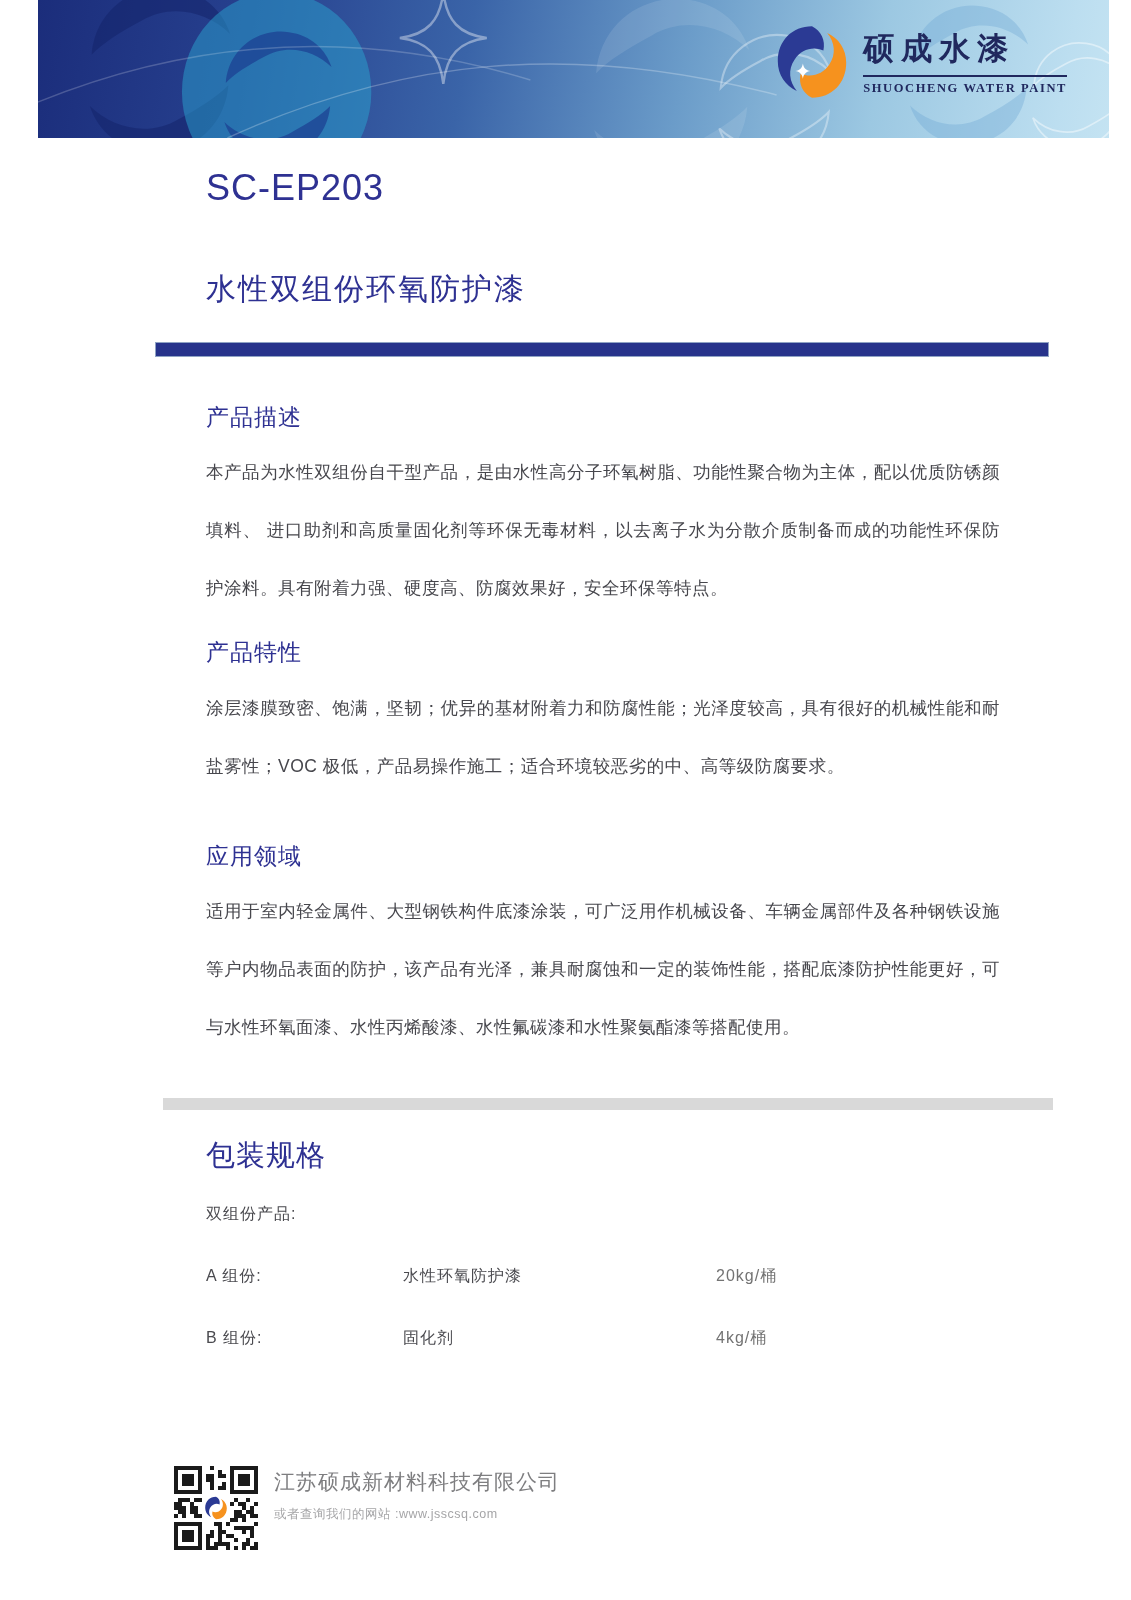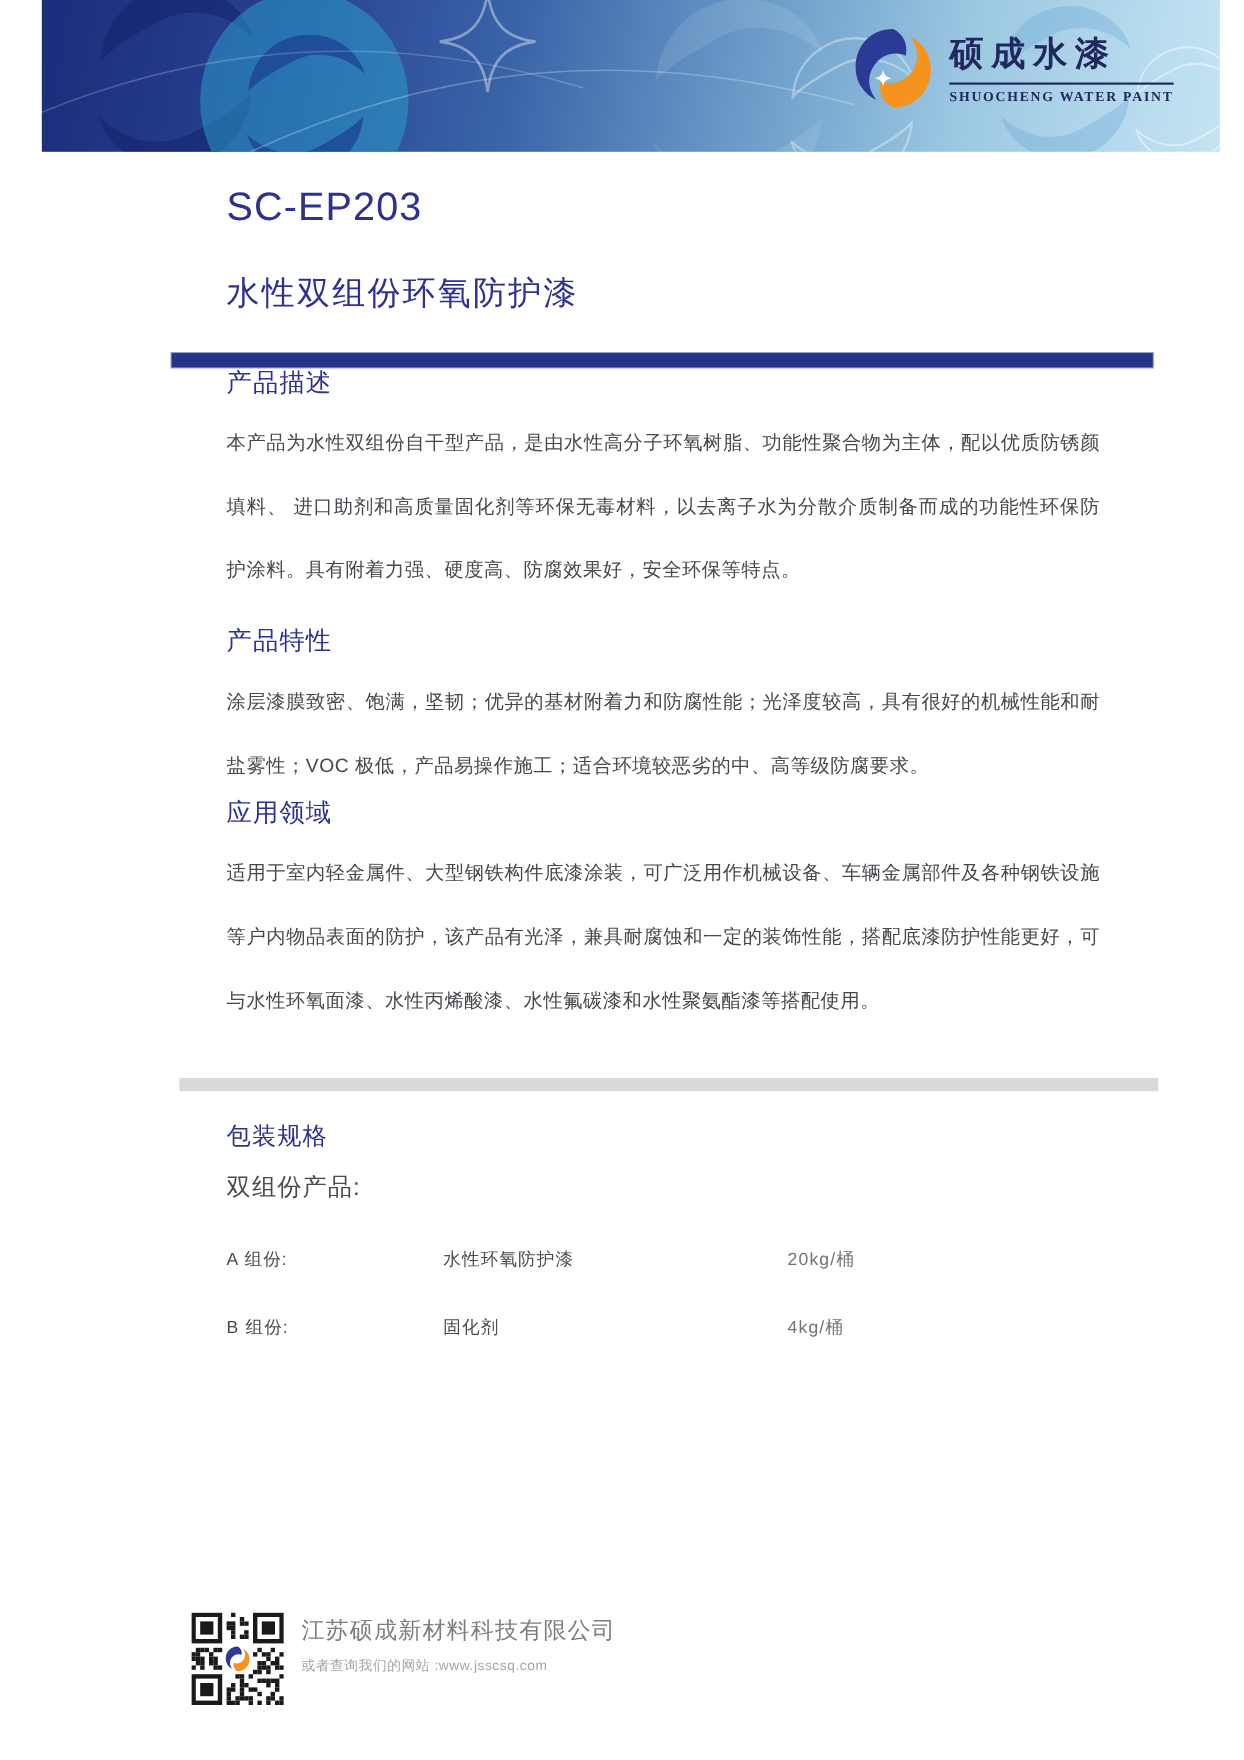--- a/index.html
+++ b/index.html
@@ -21,31 +21,31 @@
     padding-bottom:5px; border-bottom:2px solid #20285e; white-space:nowrap;
   }
   .logo-en {
     font-family:"Liberation Serif","DejaVu Serif",serif; font-weight:700;
     font-size:12.5px; letter-spacing:1.6px; color:#20285e; margin-top:4px; white-space:nowrap;text-align:right;
   }
 
   
   .content { padding:0 169px 0 168px; }
   .product-code { margin-top:30px; font-size:36px; font-weight:400; line-height:1.1; color:#2e3192; letter-spacing:1px; }
-  .product-name { margin-top:42px; font-size:30px; font-weight:400; line-height:1.1; color:#2e3192; letter-spacing:2px; }
+  .product-name { margin-top:64px; font-size:30px; font-weight:400; line-height:1.1; color:#2e3192; letter-spacing:2px; }
   .navy-bar { position:relative; left:-50px; margin-top:38px; width:892px; height:13px; background:#27338b; box-shadow:0 0 0 1px #8fa3c4; }
   .gray-bar { position:relative; left:-43px; margin-top:42px; width:890px; height:12px; background:#d9d9d9; }
 
-  .section-heading { font-size:23px; font-weight:400; color:#2e3192; letter-spacing:1px; line-height:1.2; }
+  .section-heading { margin-top:48px; font-size:23px; font-weight:400; color:#2e3192; letter-spacing:1px; line-height:1.2; }
   .section-heading.h2nd { margin-top:22px; }
   .section-heading.h3rd { }
   .section-body { margin-top:12px; width:794px; font-size:17.5px; line-height:58px; color:#47474d; text-align:justify; text-justify:inter-ideograph; letter-spacing:0.5px; }
 
-  .pack-heading { margin-top:26px; font-size:22px; font-weight:400; color:#2e3192; letter-spacing:1px; }
-  .pack-intro { margin-top:16px; font-size:22px; color:#4a4a4f; letter-spacing:1px; }
+  .pack-heading { margin-top:26px; font-size:29px; font-weight:400; color:#2e3192; letter-spacing:1px; }
+  .pack-intro { margin-top:28px; font-size:16px; color:#4a4a4f; letter-spacing:1px; }
   .pack-row { margin-top:41px; display:grid; grid-template-columns:197px 313px 1fr; font-size:16px; color:#4a4a4f; letter-spacing:1px; }
   .pack-spec { color:#737373; }
 
   
   .footer { position:absolute; left:152px; top:1466px; display:flex; gap:16px; align-items:flex-start; }
   .qr-wrap { position:relative; width:84px; height:84px; }
   .qr-wrap svg { display:block; }
   .qr-logo { position:absolute; left:29px; top:29px; width:26px; height:26px; background:#ffffff; border-radius:50%; padding:1px; }
   .footer-text { padding-top:2px; }
   .footer-company { font-size:21px; color:#7e7e80; letter-spacing:1px; }

